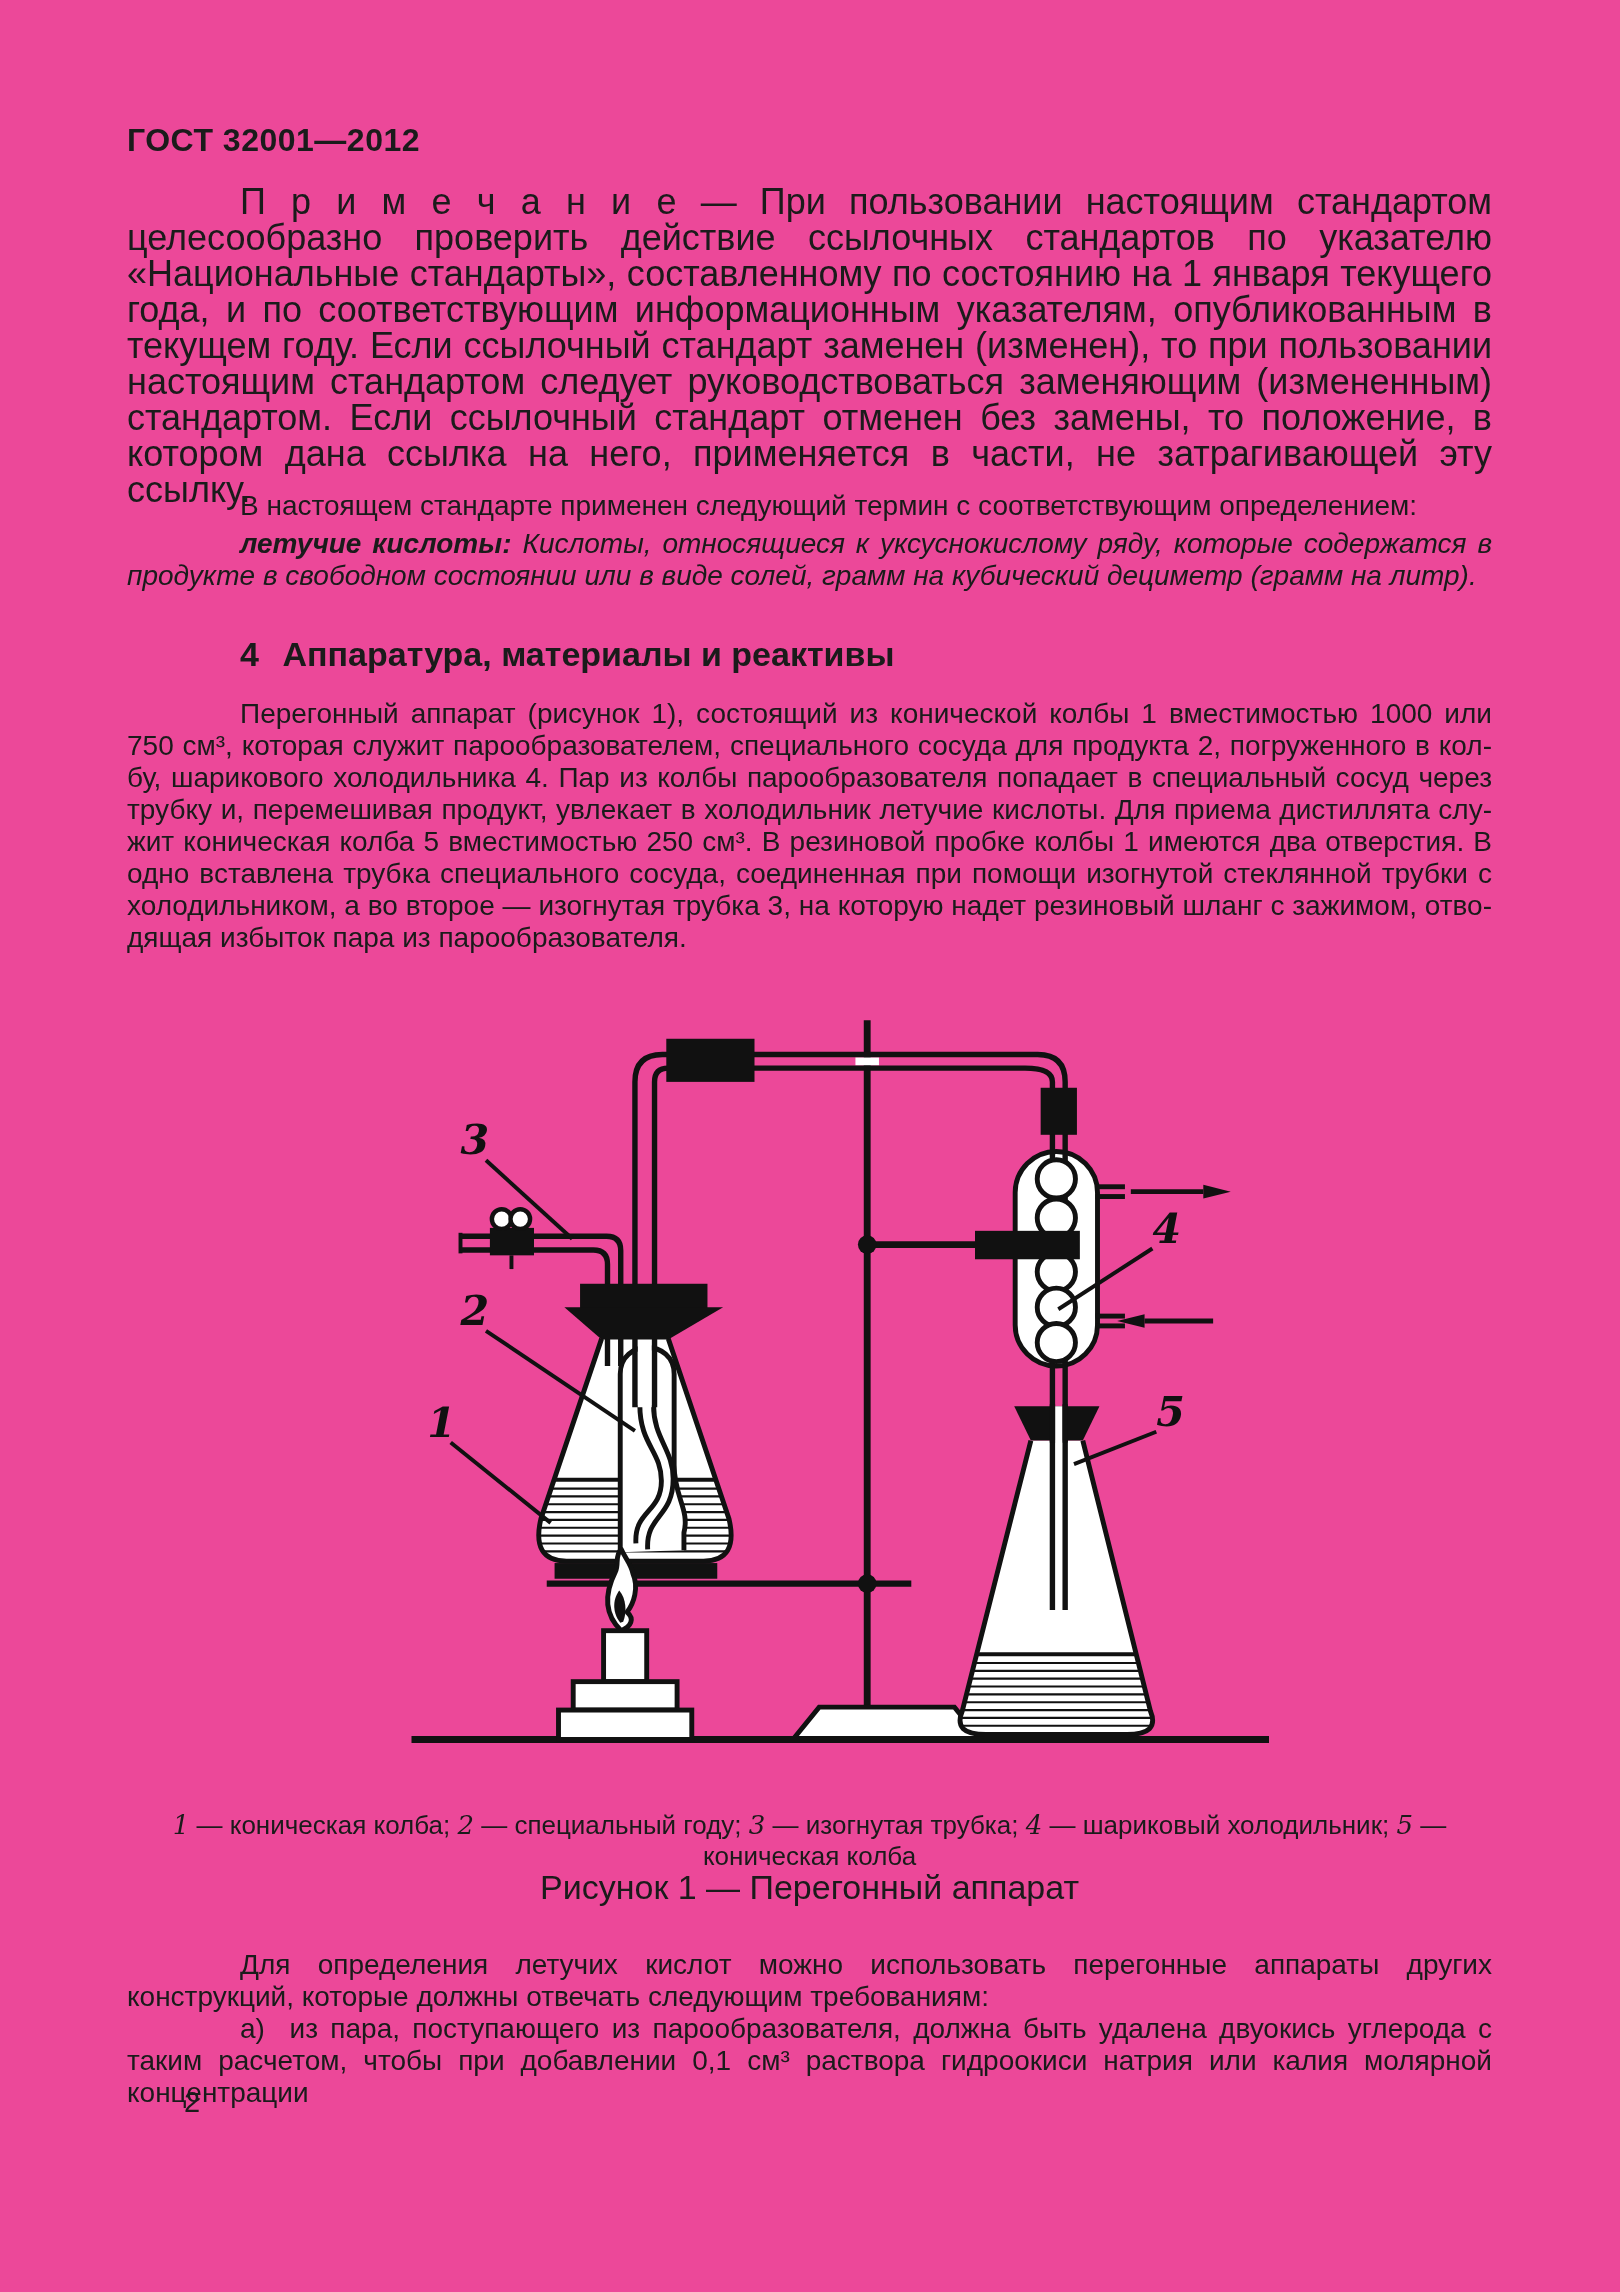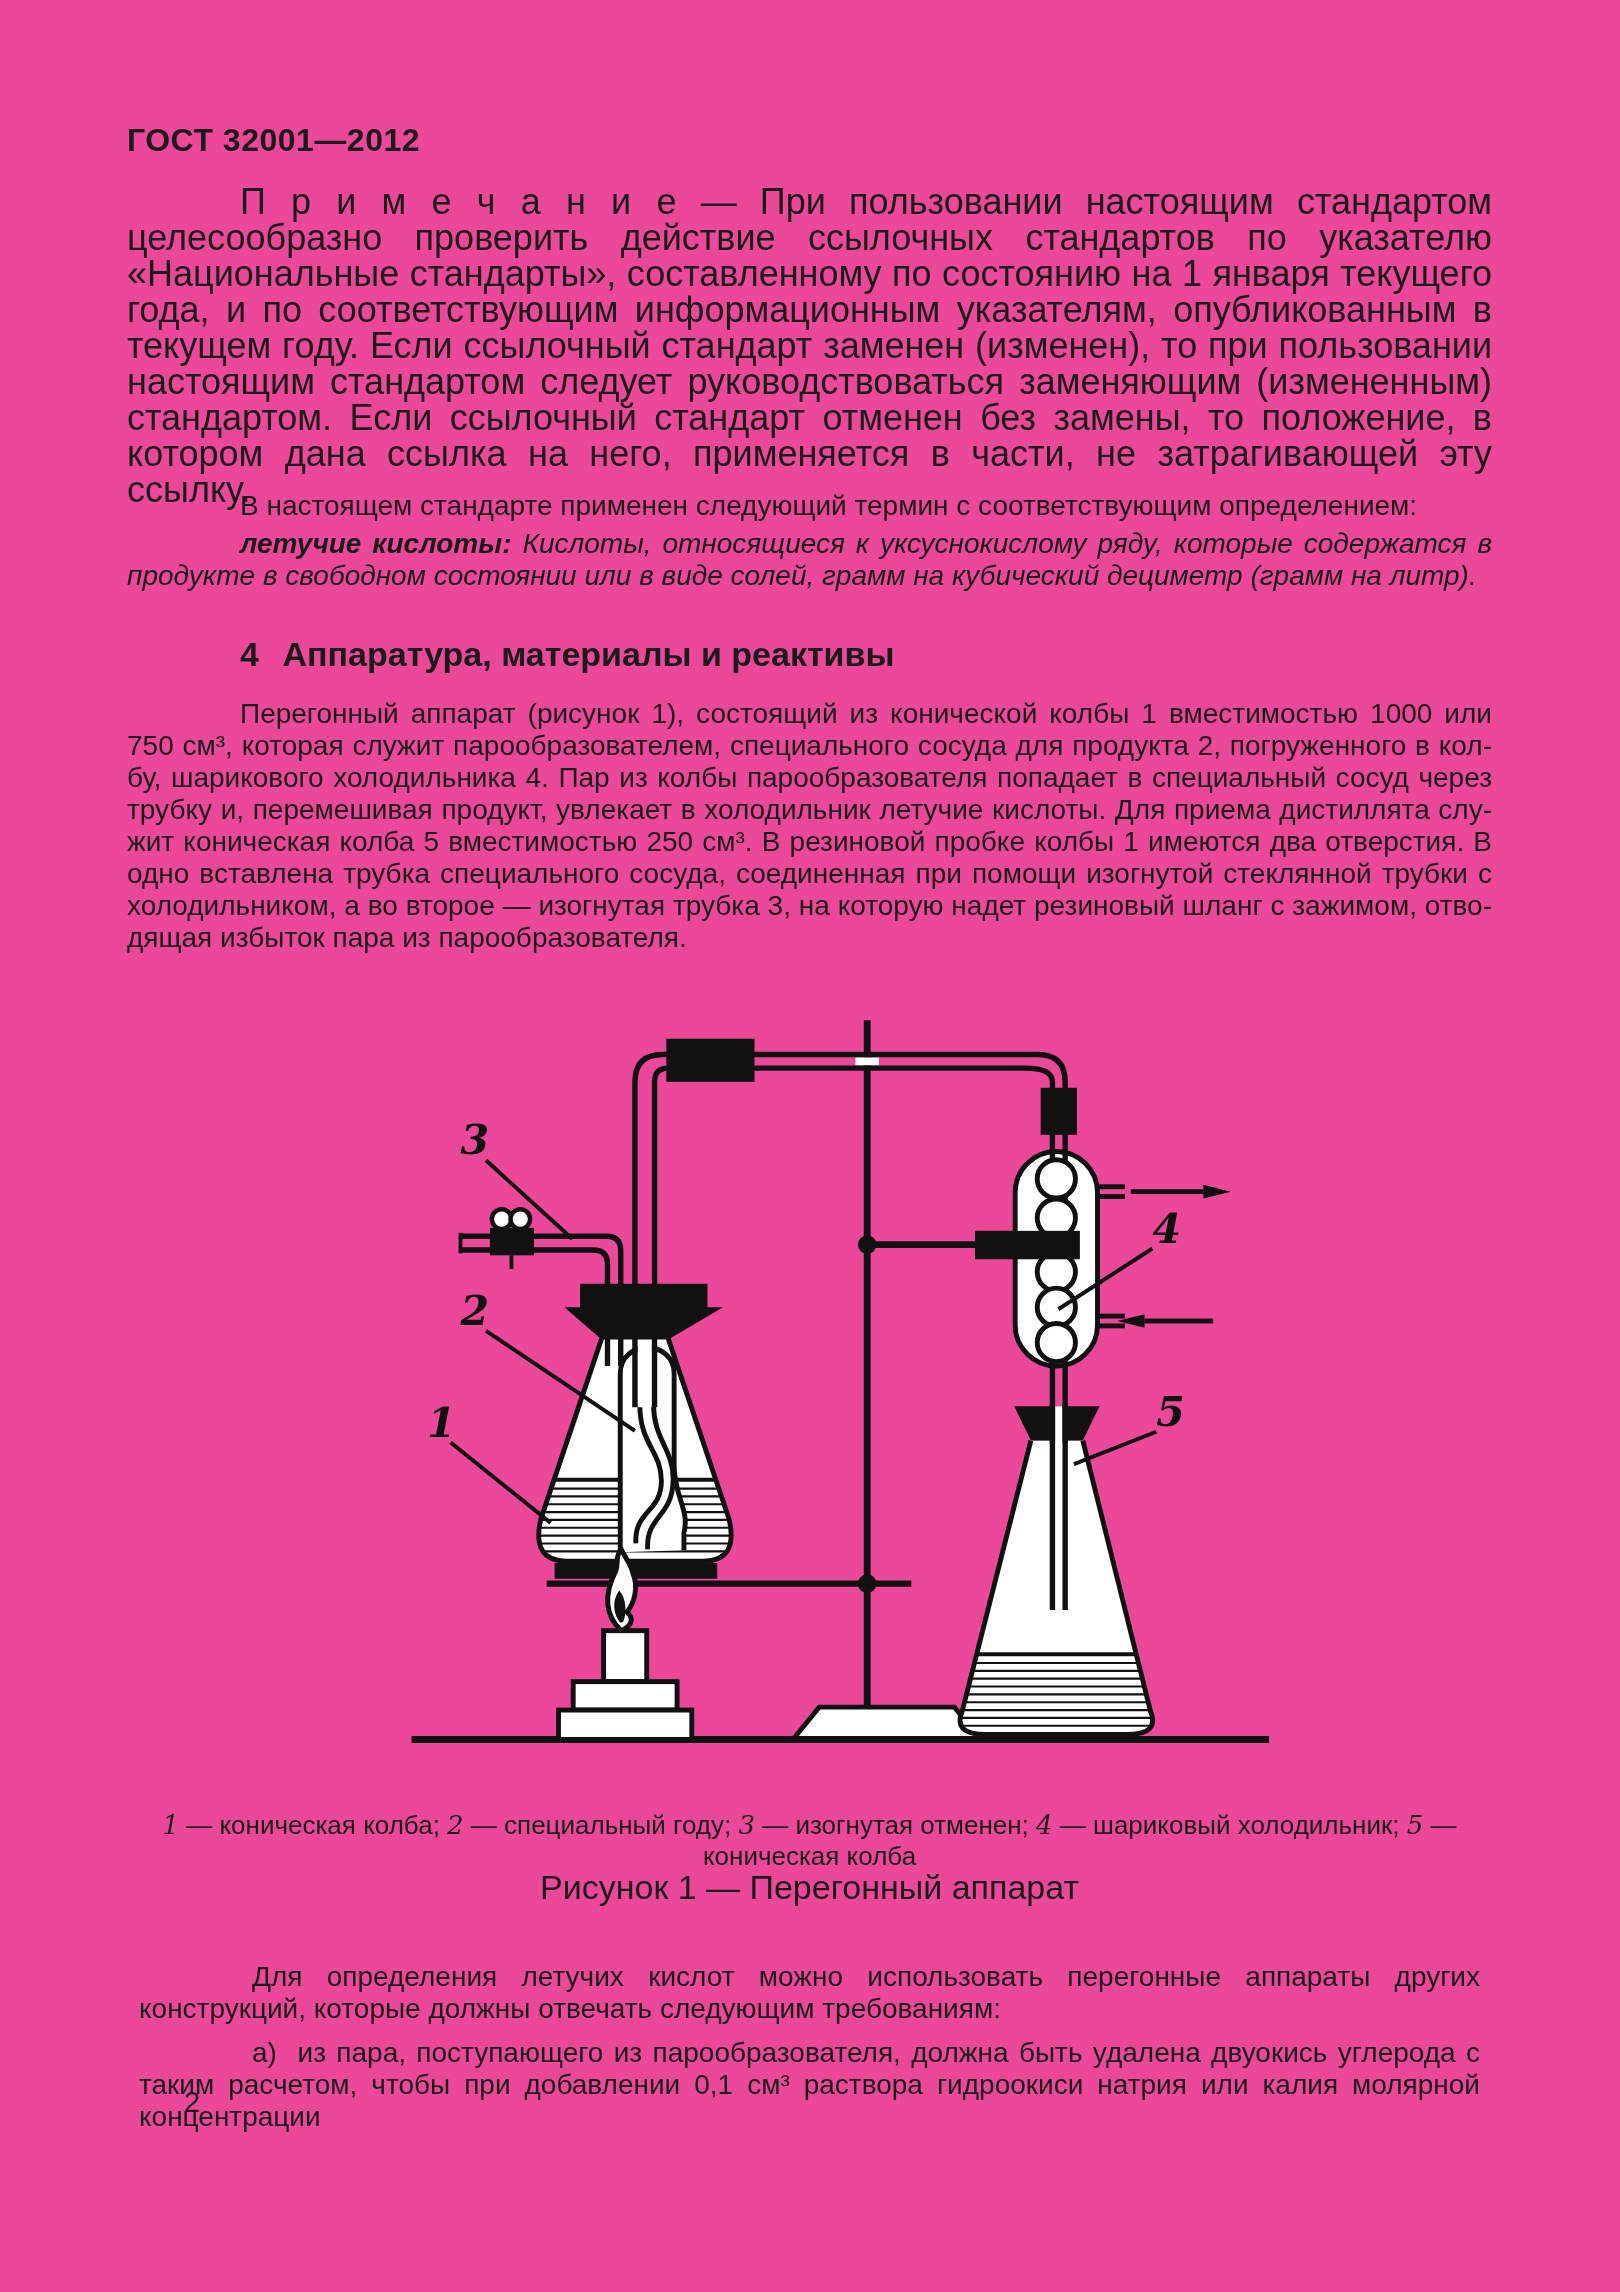--- a/index.html
+++ b/index.html
@@ -22,21 +22,21 @@
   .body-par{left:127px;width:1365px;font-size:28px;line-height:32px;text-align:justify;}
   .ind{text-indent:113px;}
   .s3-intro{top:490px;}
   .s3-term{top:528px;font-style:italic;}
   .s4-par{top:698px;}
   .figure-wrap{left:323px;top:978px;width:961px;height:784px;}
   .legend{left:127px;top:1810px;width:1365px;font-size:26px;text-align:center;}
   .legend i{font-family:"DejaVu Serif", serif;font-style:italic;}
   .caption{left:127px;top:1868px;width:1365px;font-size:34px;text-align:center;}
   .after-fig{top:1949px;}
-  .after-fig p{margin:12px;}
+  .after-fig p{margin:0;}
   .page-num{left:184px;top:2086px;font-size:29px;}
   svg text.flabel{
     font-family:"DejaVu Serif", serif;
     font-style:italic;font-weight:600;font-size:42px;fill:#111;
   }
 </style>
 </head>
 <body>
 
 <div class="page">
@@ -195,21 +195,21 @@
         <line x1="850" y1="463" x2="766" y2="496" stroke="#111" stroke-width="4"></line>
         <text class="flabel" x="140" y="180">3</text>
         <text class="flabel" x="140" y="354">2</text>
         <text class="flabel" x="106" y="468">1</text>
         <text class="flabel" x="846" y="270">4</text>
         <text class="flabel" x="850" y="457">5</text>
       </g>
     </svg>
   </div>
 
-  <div class="abs legend"><i>1</i><span> — </span><span>коническая колба</span><span>; </span><i>2</i><span> — </span><span>специальный году</span><span>; </span><i>3</i><span> — </span><span>изогнутая отменен</span><span>; </span><i>4</i><span> — </span><span>шариковый холодильник</span><span>; </span><i>5</i><span> — </span><span>коническая колба</span></div>
+  <div class="abs legend"><i>1</i><span> — </span><span>коническая колба</span><span>; </span><i>2</i><span> — </span><span>специальный году</span><span>; </span><i>3</i><span> — </span><span>изогнутая трубка</span><span>; </span><i>4</i><span> — </span><span>шариковый холодильник</span><span>; </span><i>5</i><span> — </span><span>коническая колба</span></div>
 
   <div class="abs caption">Рисунок 1 — Перегонный аппарат</div>
 
   <div class="abs body-par after-fig">
     <p class="ind">Для определения летучих кислот можно использовать перегонные аппараты других конструкций, которые должны отвечать следующим требованиям:</p>
     <p class="ind">а)&nbsp; из пара, поступающего из парообразователя, должна быть удалена двуокись углерода с таким расчетом, чтобы при добавлении 0,1 см³ раствора гидроокиси натрия или калия молярной концентрации</p>
   </div>
 
   <div class="abs page-num">2</div>
 

